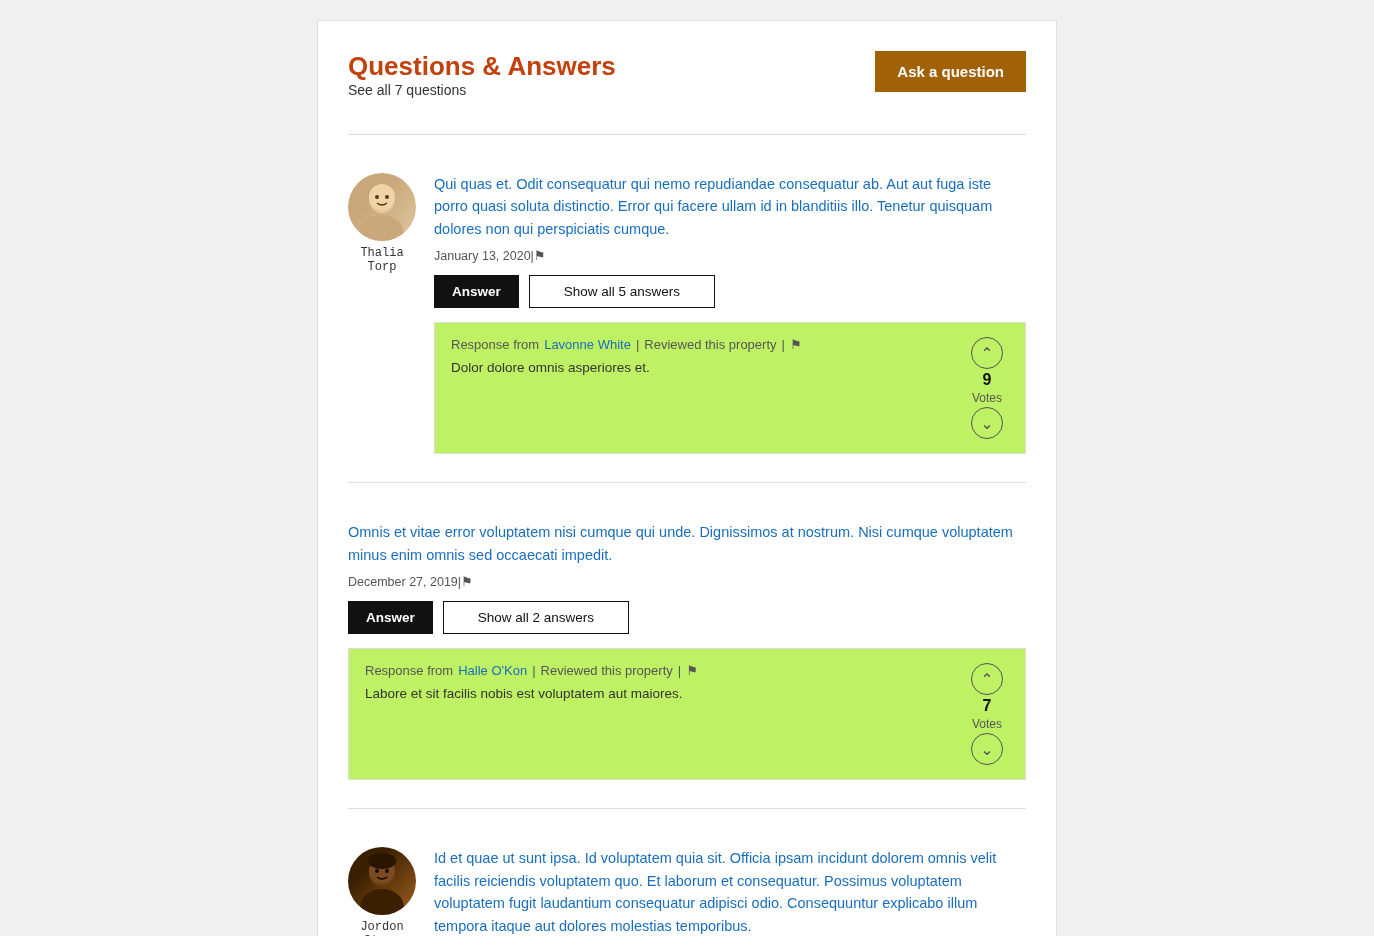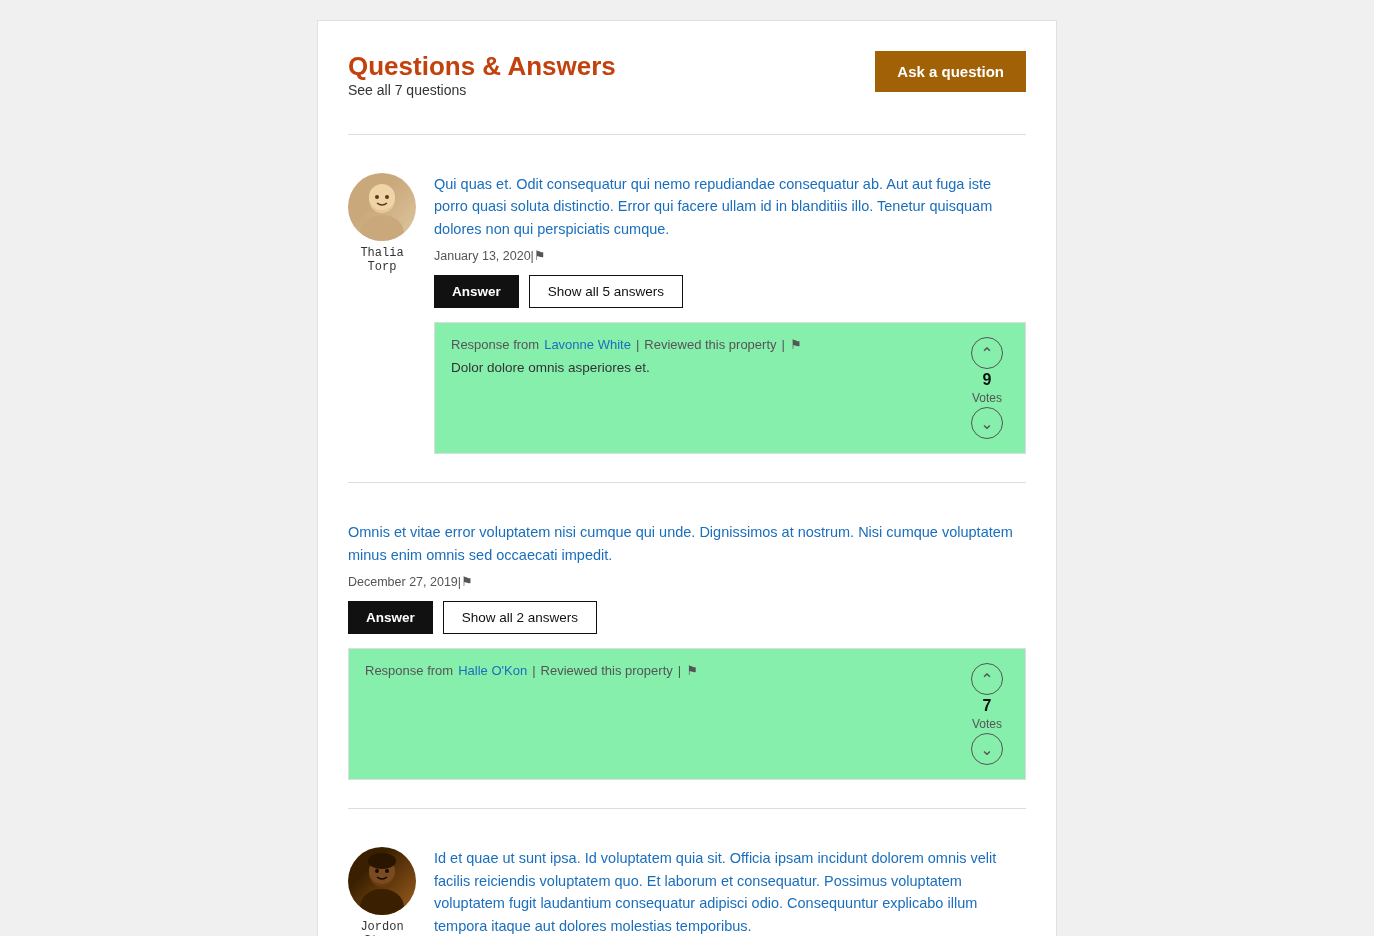--- a/index.html
+++ b/index.html
@@ -130,27 +130,27 @@
       border: none;
       padding: 8px 18px;
       font-size: 13.5px;
       font-weight: 600;
       cursor: pointer;
     }
     .btn-show-answers {
       background: #fff;
       color: #111;
       border: 1.5px solid #111;
-      padding: 8px 18px;
+      padding: 8px 34px;
       font-size: 13.5px;
       font-weight: 500;
       cursor: pointer;
     }
     .answer-block {
-      background: #86efac;
+      background: #bef264;
       border: 1px solid #ddd;
       padding: 14px 16px;
       margin-left: 0;
       display: flex;
       align-items: flex-start;
       gap: 0;
     }
     .answer-content {
       flex: 1;
     }
@@ -292,20 +292,21 @@
           <div class="answer-block">
             <div class="answer-content">
               <div class="answer-from">
                 <span>Response from</span>
                 <span class="answer-from-name">Halle O'Kon</span>
                 <span class="answer-from-separator">|</span>
                 <span class="answer-from-reviewed">Reviewed this property</span>
                 <span>|</span>
                 <span class="flag-icon">⚑</span>
               </div>
+              <div class="answer-text">Labore et sit facilis nobis est voluptatem aut maiores.</div>
             </div>
             <div class="vote-col">
               <button class="vote-btn">⌃</button>
               <span class="vote-count">7</span>
               <span class="vote-label">Votes</span>
               <button class="vote-btn">⌄</button>
             </div>
           </div>
         </div>
       </div>

